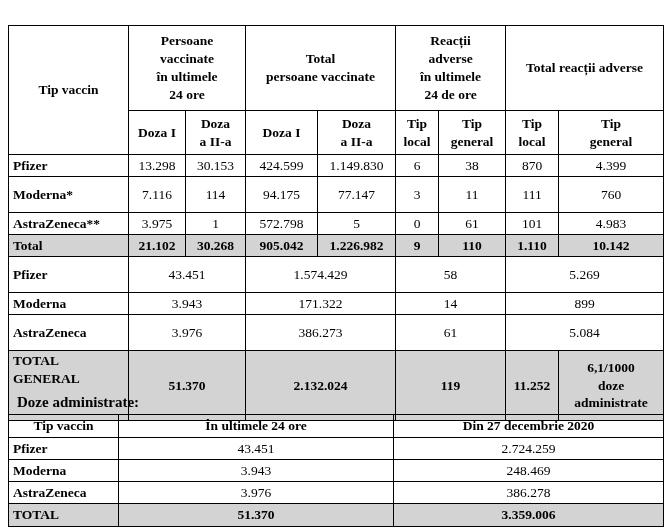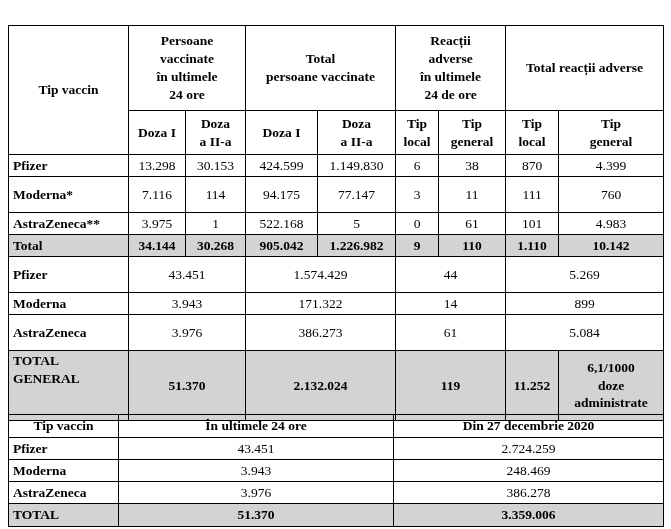--- a/index.html
+++ b/index.html
@@ -114,45 +114,45 @@
         <td>77.147</td>
         <td>3</td>
         <td>11</td>
         <td>111</td>
         <td>760</td>
       </tr>
       <tr class="r2">
         <td class="name">AstraZeneca**</td>
         <td>3.975</td>
         <td>1</td>
-        <td>522.168</td>
+        <td>572.798</td>
         <td>5</td>
         <td>0</td>
         <td>61</td>
         <td>101</td>
         <td>4.983</td>
       </tr>
 
       <tr class="r2">
         <td class="name gray">Total</td>
-        <td class="b gray">34.144</td>
+        <td class="b gray">21.102</td>
         <td class="b gray">30.268</td>
         <td class="b gray">905.042</td>
         <td class="b gray">1.226.982</td>
         <td class="b gray">9</td>
         <td class="b gray">110</td>
         <td class="b gray">1.110</td>
         <td class="b gray">10.142</td>
       </tr>
 
       <tr class="r">
         <td class="name">Pfizer</td>
         <td colspan="2">43.451</td>
         <td colspan="2">1.574.429</td>
-        <td colspan="2">44</td>
+        <td colspan="2">58</td>
         <td colspan="2">5.269</td>
       </tr>
       <tr class="r2">
         <td class="name">Moderna</td>
         <td colspan="2">3.943</td>
         <td colspan="2">171.322</td>
         <td colspan="2">14</td>
         <td colspan="2">899</td>
       </tr>
       <tr class="r">
@@ -170,20 +170,21 @@
         <td class="b gray" colspan="2">2.132.024</td>
         <td class="b gray" colspan="2">119</td>
         <td class="b gray">11.252</td>
         <td class="b gray">6,1/1000
 doze
 administrate</td>
       </tr>
     </tbody>
   </table>
 
+  <div class="section-title title2">Doze administrate:</div>
 
   <table class="tbl tbl2">
     <colgroup>
       <col style="width:110px">
         <col style="width:275px">
         <col style="width:270px">
     </colgroup>
     <tbody>
       <tr class="hd2">
         <td class="b">Tip vaccin</td>

